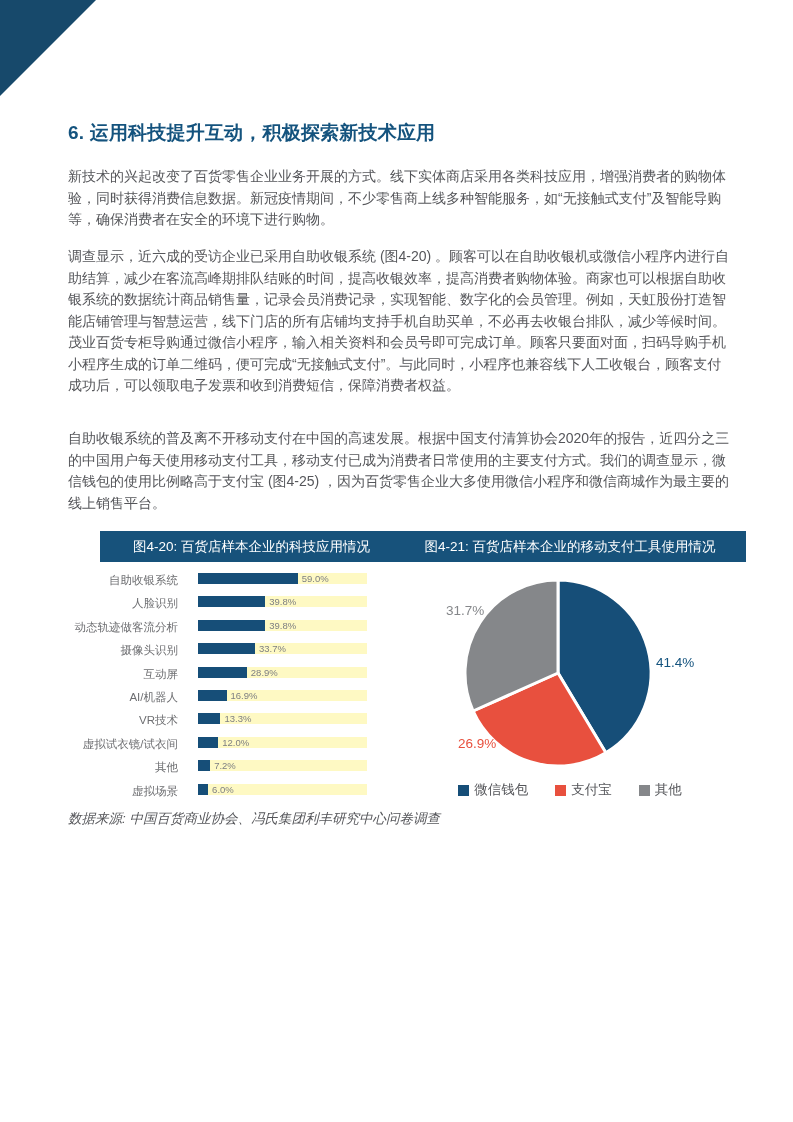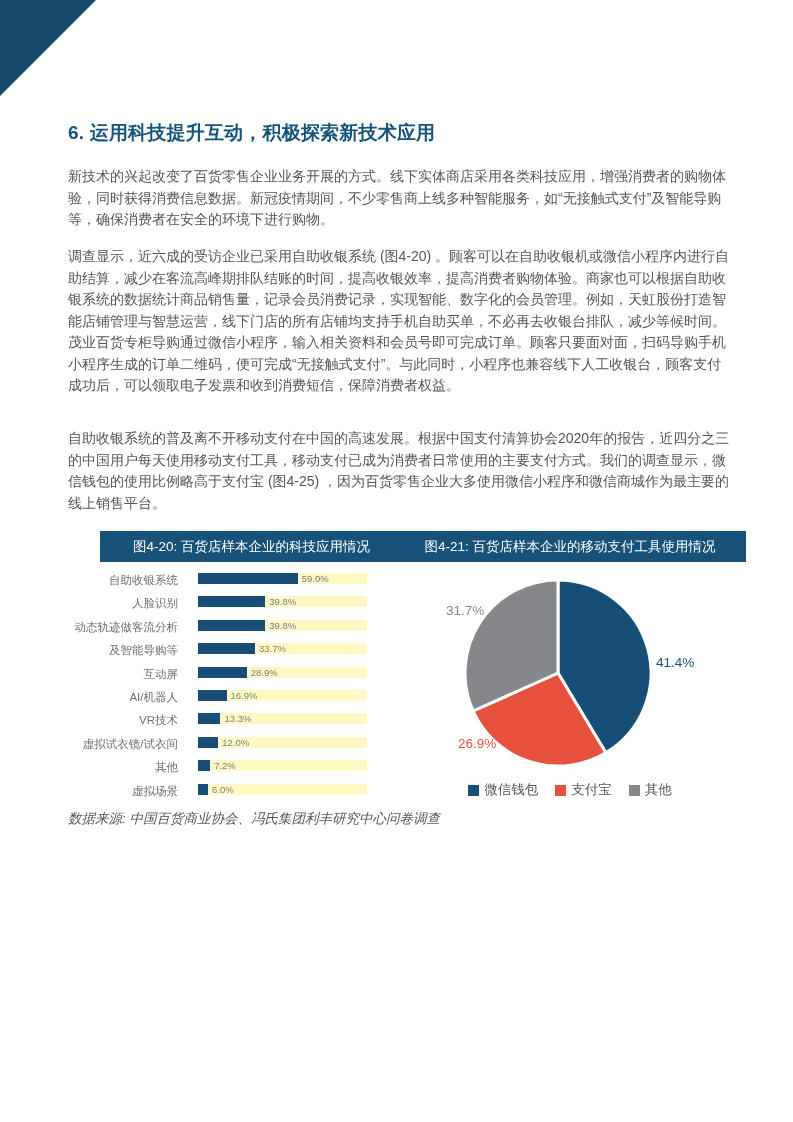--- a/index.html
+++ b/index.html
@@ -56,21 +56,21 @@
   
   .piechart-col { position:absolute; left:394px; top:531px; width:352px; height:290px; }
   .piechart-col .fig-band { width:352px; }
   .pie-wrap { position:absolute; left:64px; top:42px; width:200px; height:200px; }
   .pie-label { position:absolute; font-size:13.5px; white-space:nowrap; }
   .pie-label-other  { left:52px;  top:72px;  color:#85878a; }
   .pie-label-wechat { left:262px; top:124px; color:#14537e; }
   .pie-label-alipay { left:64px;  top:205px; color:#e8503e; }
   .pie-legend {
     position:absolute; left:0; top:250px; width:352px;
-    display:flex; justify-content:center; gap:17px;
+    display:flex; justify-content:center; gap:27px;
   }
   .legend-item { display:flex; align-items:center; gap:5px; font-size:13.5px; color:#55565a; }
   .legend-swatch { width:11px; height:11px; display:inline-block; }
   .page-number {
     position:absolute; left:25px; top:1066px; font-size:13px; color:#6d6e71;
   }
 </style>
 </head>
 <body>
 
@@ -102,21 +102,21 @@
           </span>
       </div>
       <div class="bar-row">
         <span class="bar-label">动态轨迹做客流分析</span>
         <span class="bar-track">
             <span class="bar-fill" style="width: 39.8%; background: rgb(22, 78, 120);"></span>
             <span class="bar-value">39.8%</span>
           </span>
       </div>
       <div class="bar-row">
-        <span class="bar-label">及智能导购等</span>
+        <span class="bar-label">摄像头识别</span>
         <span class="bar-track">
             <span class="bar-fill" style="width: 33.7%; background: rgb(22, 78, 120);"></span>
             <span class="bar-value">33.7%</span>
           </span>
       </div>
       <div class="bar-row">
         <span class="bar-label">互动屏</span>
         <span class="bar-track">
             <span class="bar-fill" style="width: 28.9%; background: rgb(22, 78, 120);"></span>
             <span class="bar-value">28.9%</span>

